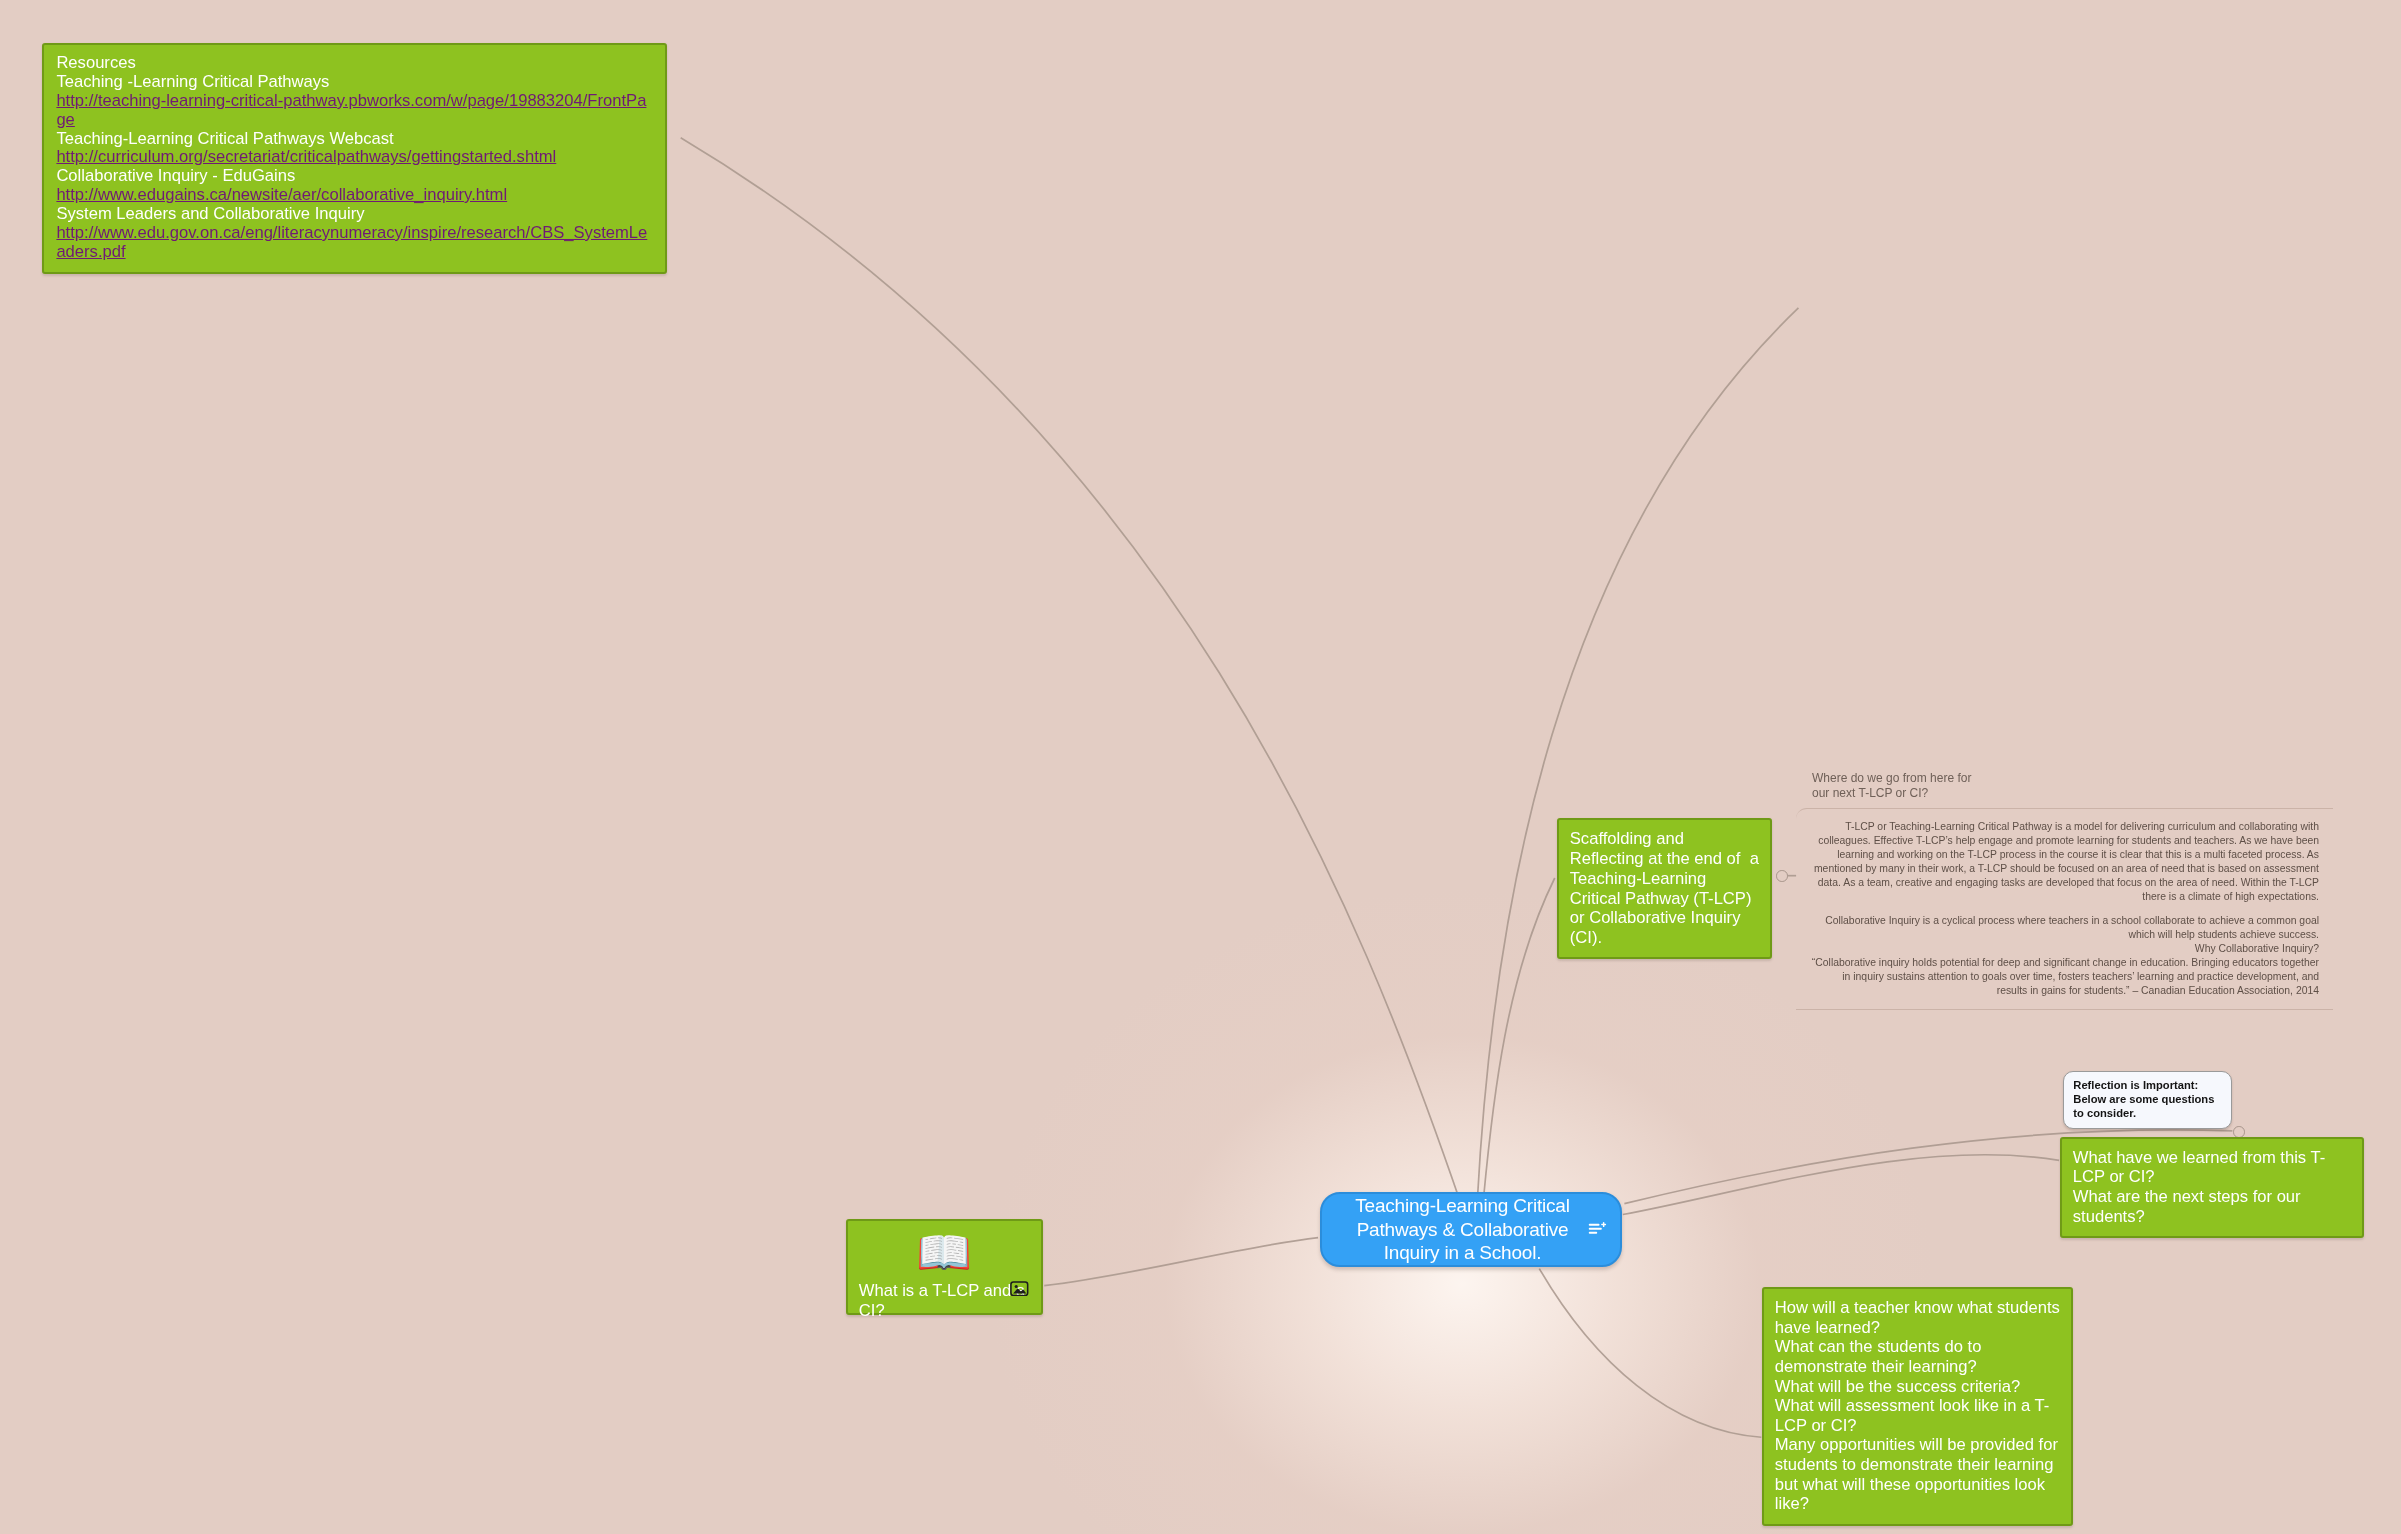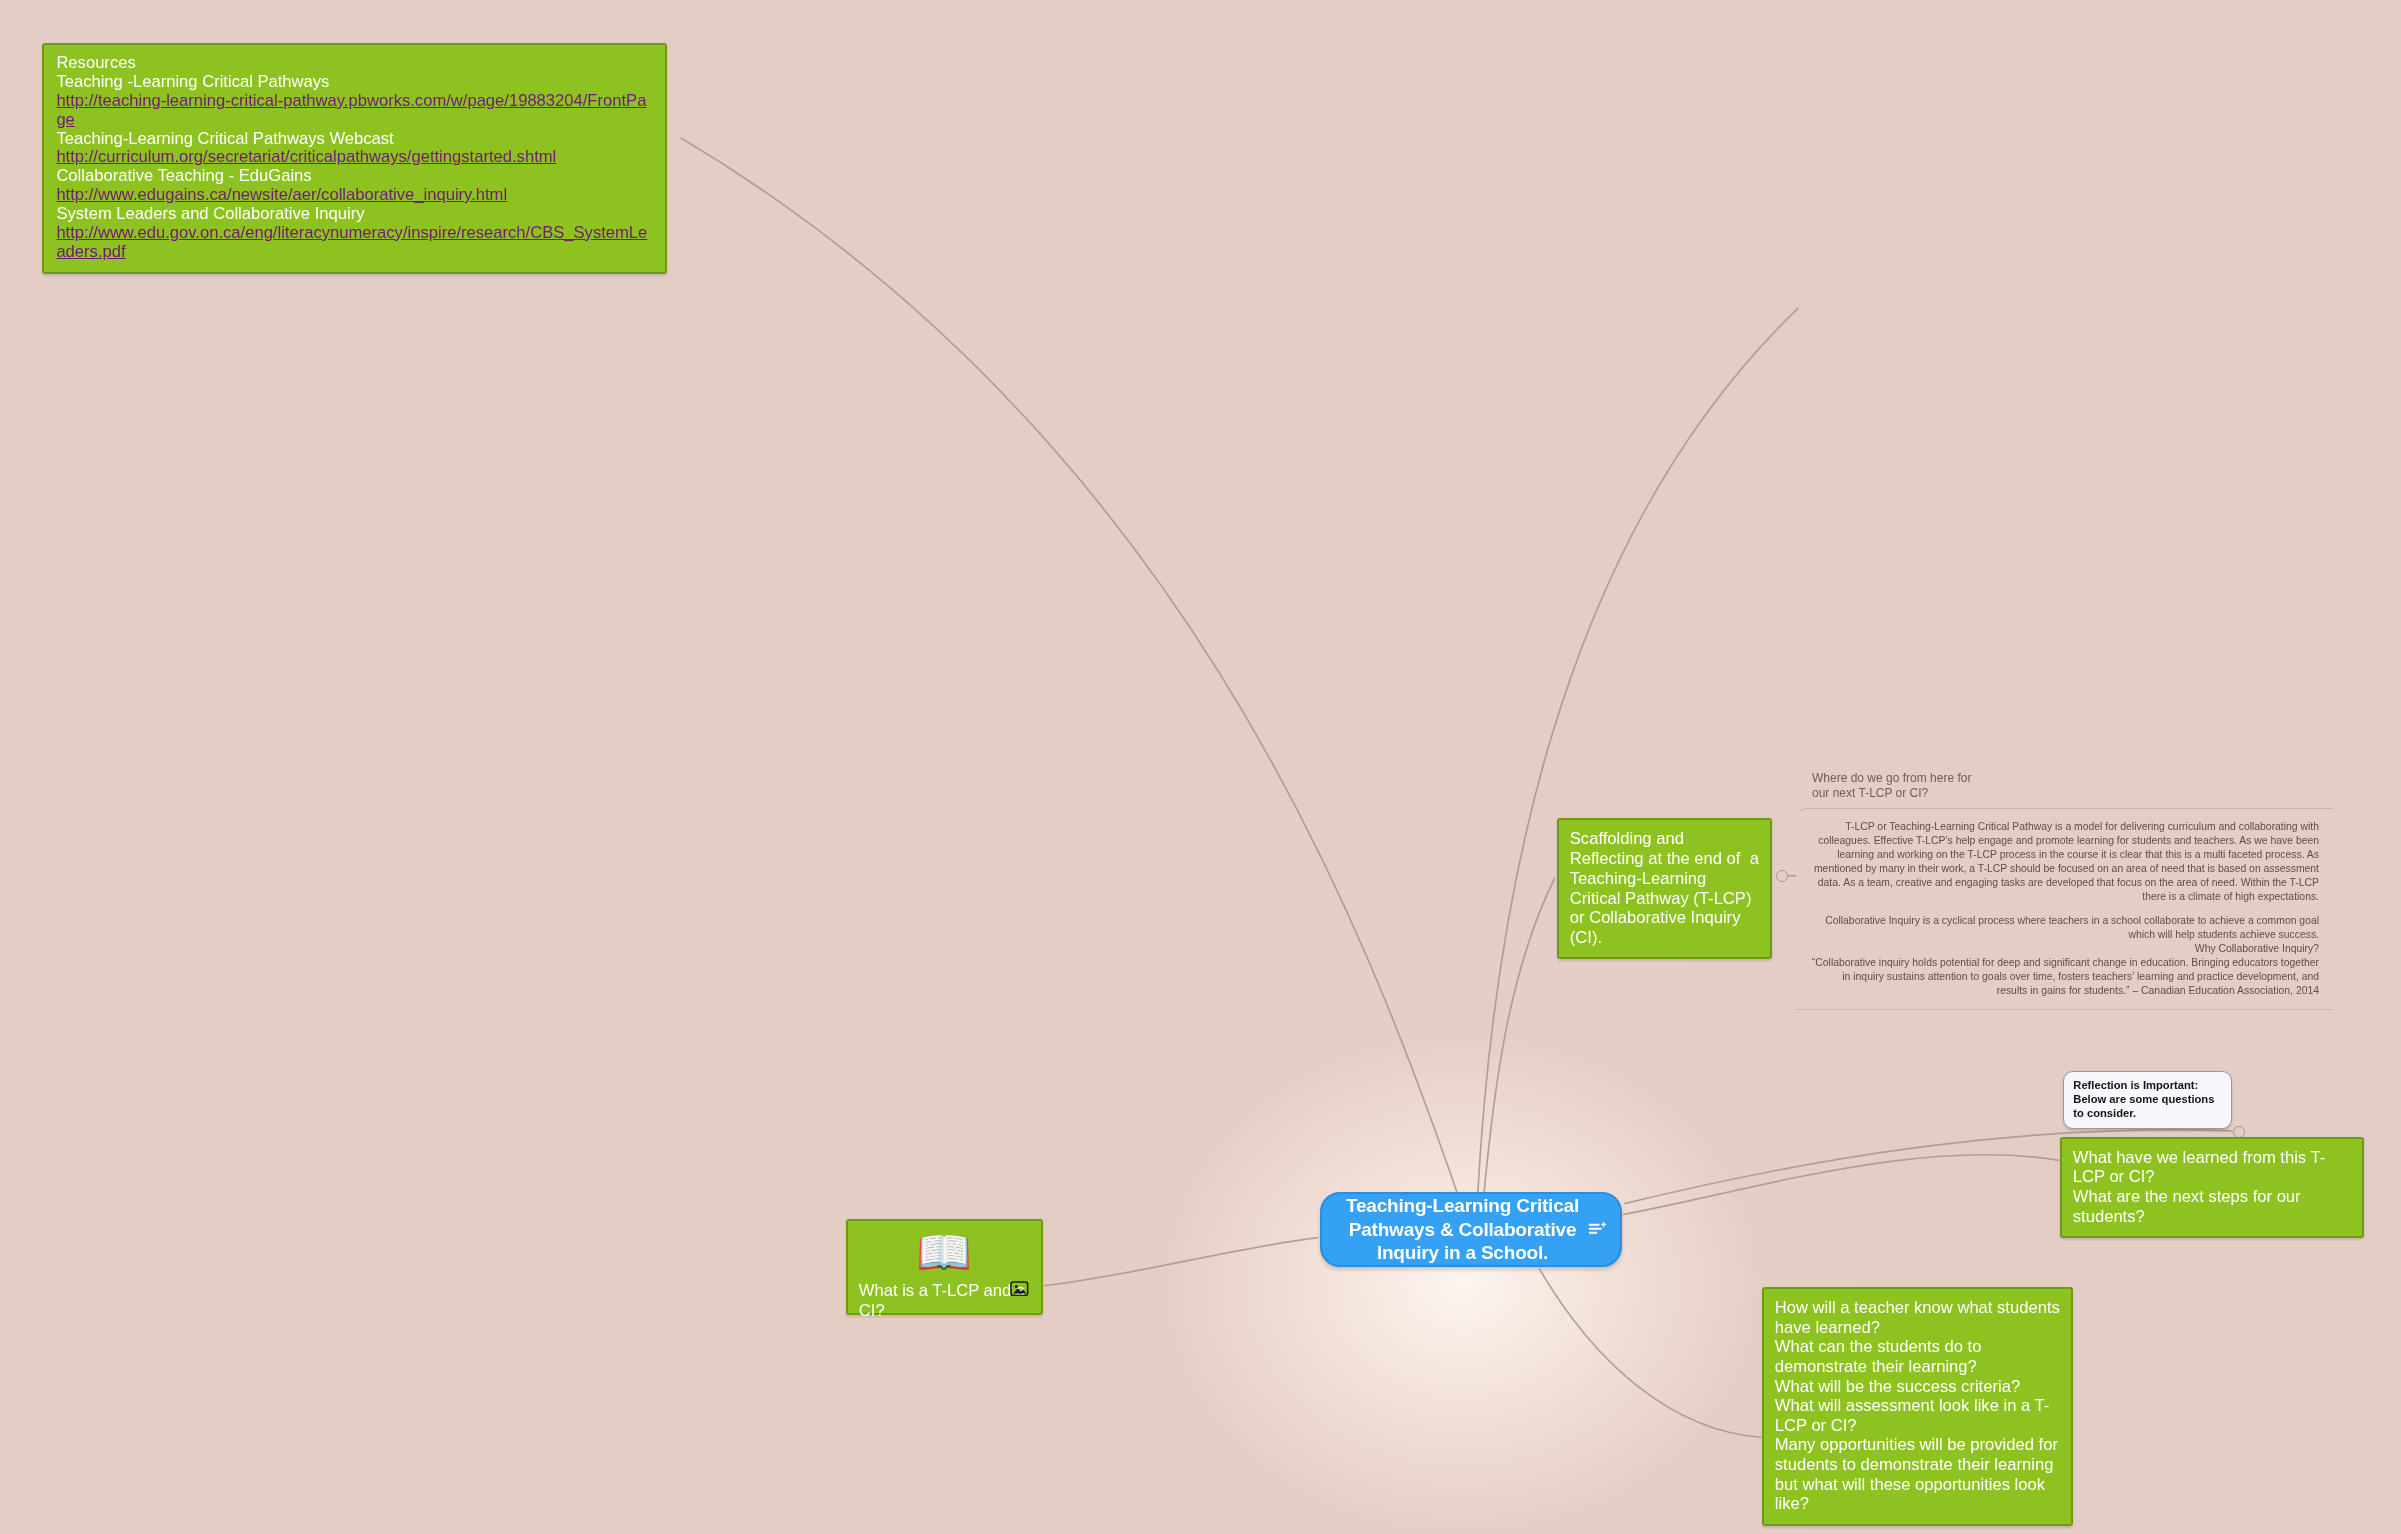--- a/index.html
+++ b/index.html
@@ -68,21 +68,21 @@
     background: #34a1f5;
     border: 2.3px solid #2b8ddb;
     border-radius: 20px;
     box-shadow: 0 2.3px 3.9px rgba(80,60,50,0.22);
     display: flex;
     align-items: center;
     justify-content: center;
   }
   #root-title {
     font-size: 19px;
-    font-weight: bold;
+    font-weight: normal;
     line-height: 1.25;
     text-align: center;
     letter-spacing: -0.2px;
     padding: 0 31px 0 14px;
     white-space: pre-wrap;
   }
   .root-icon {
     position: absolute;
     right: 12.4px;
     top: 50%;
@@ -256,21 +256,21 @@
 
   <span class="dot" id="dot-scaffolding"></span>
   <span class="dot" id="dot-reflection"></span>
 
   <div class="node green" id="resources-node">
     <div class="plain">Resources</div>
     <div class="plain">Teaching -Learning Critical Pathways</div>
     <div class="url">http://teaching-learning-critical-pathway.pbworks.com/w/page/19883204/FrontPage</div>
     <div class="plain">Teaching-Learning Critical Pathways Webcast</div>
     <div class="url">http://curriculum.org/secretariat/criticalpathways/gettingstarted.shtml</div>
-    <div class="plain">Collaborative Teaching - EduGains</div>
+    <div class="plain">Collaborative Inquiry - EduGains</div>
     <div class="url">http://www.edugains.ca/newsite/aer/collaborative_inquiry.html</div>
     <div class="plain">System Leaders and Collaborative Inquiry</div>
     <div class="url">http://www.edu.gov.on.ca/eng/literacynumeracy/inspire/research/CBS_SystemLeaders.pdf</div>
   </div>
 
 
   <div class="node green" id="scaffolding-node">
     <div class="line">Scaffolding and Reflecting at the end of  a
 Teaching-Learning Critical Pathway (T-LCP) or Collaborative Inquiry (CI).</div>
   </div>

